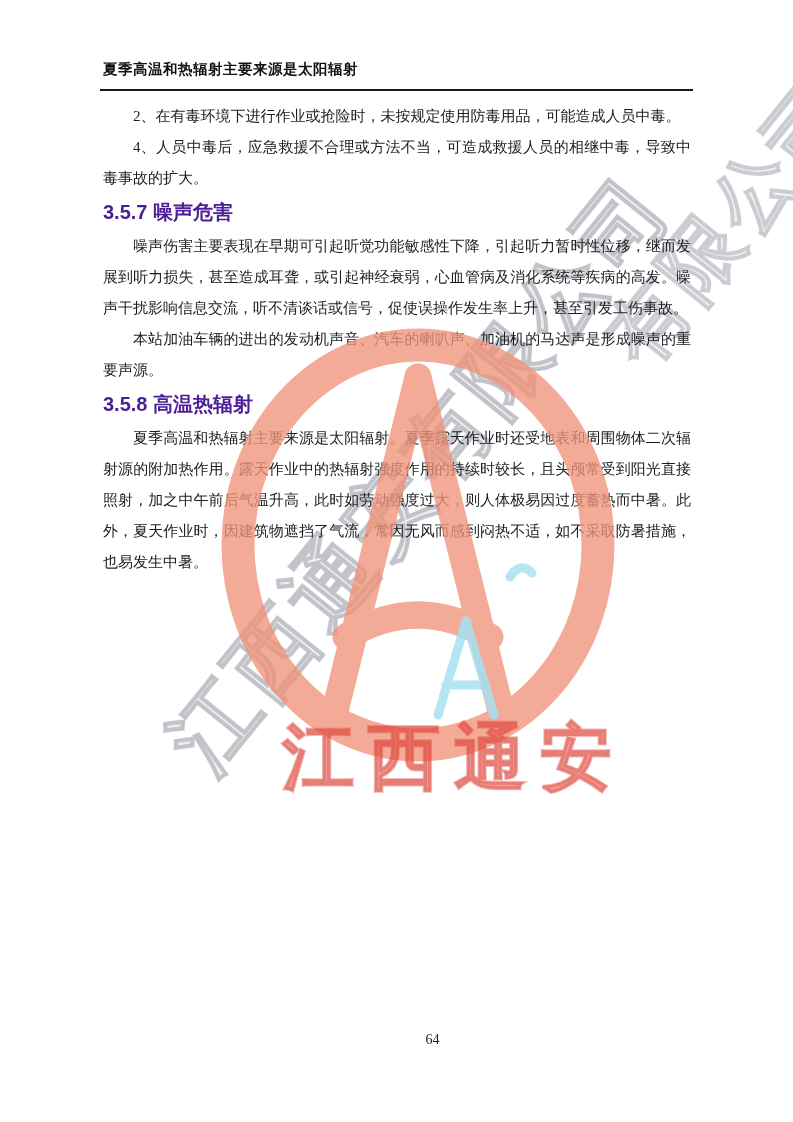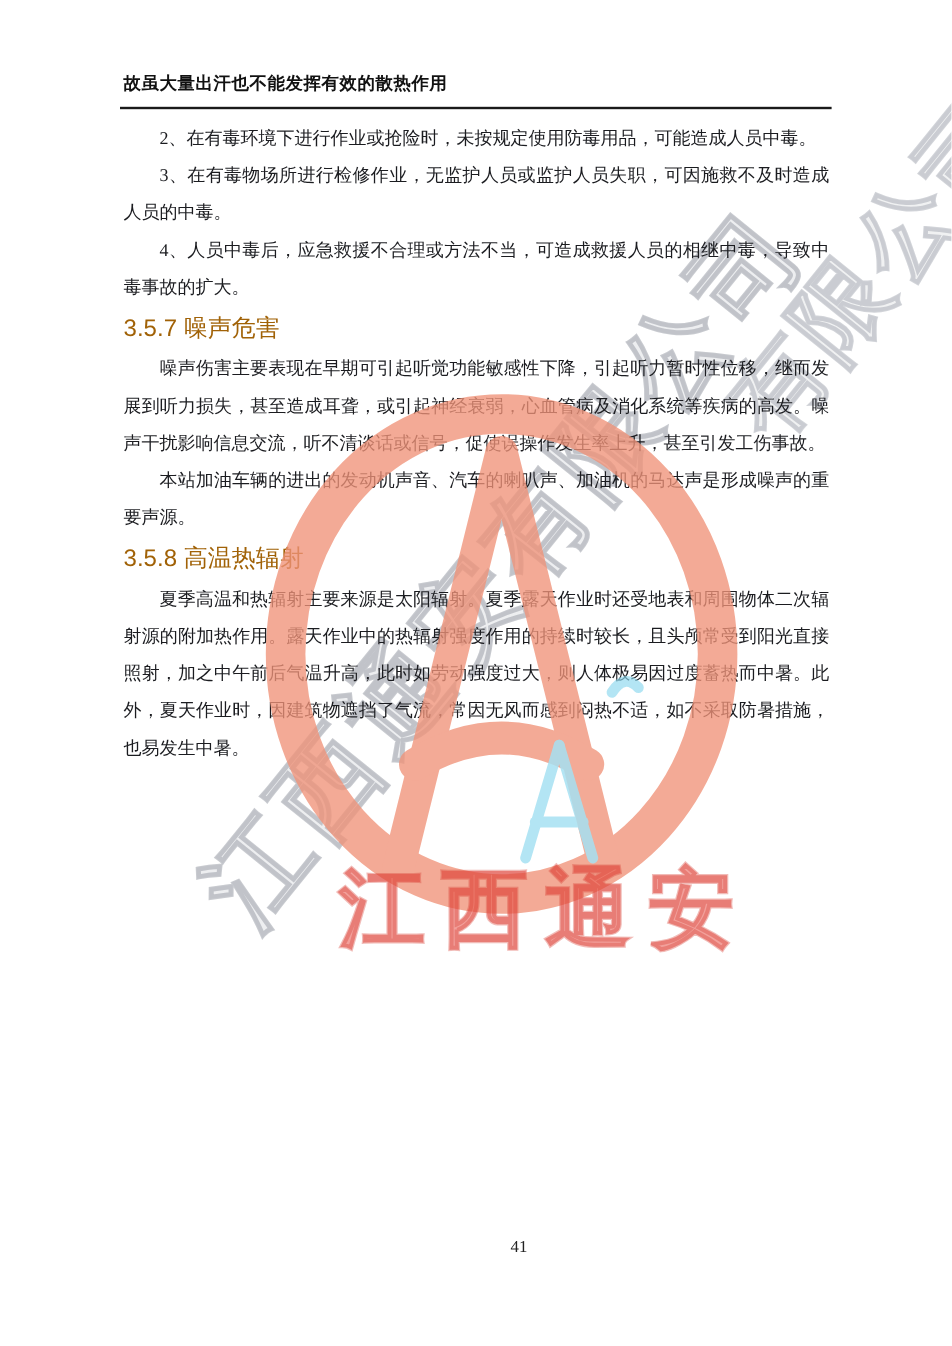--- a/index.html
+++ b/index.html
@@ -33,21 +33,21 @@
     margin:0;
     font-size:15px;line-height:31px;
     text-align:justify;
     text-indent:2em;
     color:#1b1c20;
   }
   .sec-heading{
     margin:2px 0;
     font-family:"Liberation Sans", sans-serif;
     font-size:20px;line-height:33px;
-    font-weight:normal;color:#a16207;
+    font-weight:bold;color:#4c1d95;
     text-indent:0;
   }
   
   .footer{
     position:absolute;left:0;right:0;top:1032px;
     text-align:center;padding-left:72px;
     font-size:14px;color:#222;
     font-family:"Liberation Serif", serif;
   }
   
@@ -90,27 +90,26 @@
 </style>
 </head>
 <body>
 
 <div class="page">
 
   <div class="wm wm-diagonal">江西通安有限公司</div>
   <div class="wm wm-diagonal-frag">有限公司</div>
 
   <div class="header">
-    <span>故虽大量出汗也不能发挥有效的散热作用</span>
+    <span>夏季高温和热辐射主要来源是太阳辐射</span>
   </div>
   <div class="header-rule"></div>
 
   <div class="doc-body">
       <p class="body-para">2、在有毒环境下进行作业或抢险时，未按规定使用防毒用品，可能造成人员中毒。</p>
-      <p class="body-para">3、在有毒物场所进行检修作业，无监护人员或监护人员失职，可因施救不及时造成人员的中毒。</p>
       <p class="body-para">4、人员中毒后，应急救援不合理或方法不当，可造成救援人员的相继中毒，导致中毒事故的扩大。</p>
       <h3 class="sec-heading">3.5.7 噪声危害</h3>
       <p class="body-para">噪声伤害主要表现在早期可引起听觉功能敏感性下降，引起听力暂时性位移，继而发展到听力损失，甚至造成耳聋，或引起神经衰弱，心血管病及消化系统等疾病的高发。噪声干扰影响信息交流，听不清谈话或信号，促使误操作发生率上升，甚至引发工伤事故。</p>
       <p class="body-para">本站加油车辆的进出的发动机声音、汽车的喇叭声、加油机的马达声是形成噪声的重要声源。</p>
       <h3 class="sec-heading">3.5.8 高温热辐射</h3>
       <p class="body-para">夏季高温和热辐射主要来源是太阳辐射。夏季露天作业时还受地表和周围物体二次辐射源的附加热作用。露天作业中的热辐射强度作用的持续时较长，且头颅常受到阳光直接照射，加之中午前后气温升高，此时如劳动强度过大，则人体极易因过度蓄热而中暑。此外，夏天作业时，因建筑物遮挡了气流，常因无风而感到闷热不适，如不采取防暑措施，也易发生中暑。</p>
     </div>
 
   <svg class="wm wm-seal" viewBox="0 0 400 440">
     <ellipse cx="200" cy="220" rx="180" ry="200" fill="none" stroke="#f09379" stroke-width="33"></ellipse>
@@ -123,16 +122,16 @@
       <path d="M248 296 L220 390"></path>
       <path d="M248 296 L276 390"></path>
       <path d="M228 360 L268 360"></path>
       <path d="M292 252 q10 -16 22 -4"></path>
     </g>
   </svg>
 
   <div class="wm wm-red-text">江西通安</div>
 
   <div class="footer">
-    <span>41</span>
+    <span>64</span>
   </div>
 
 </div>
 
 </body></html>

